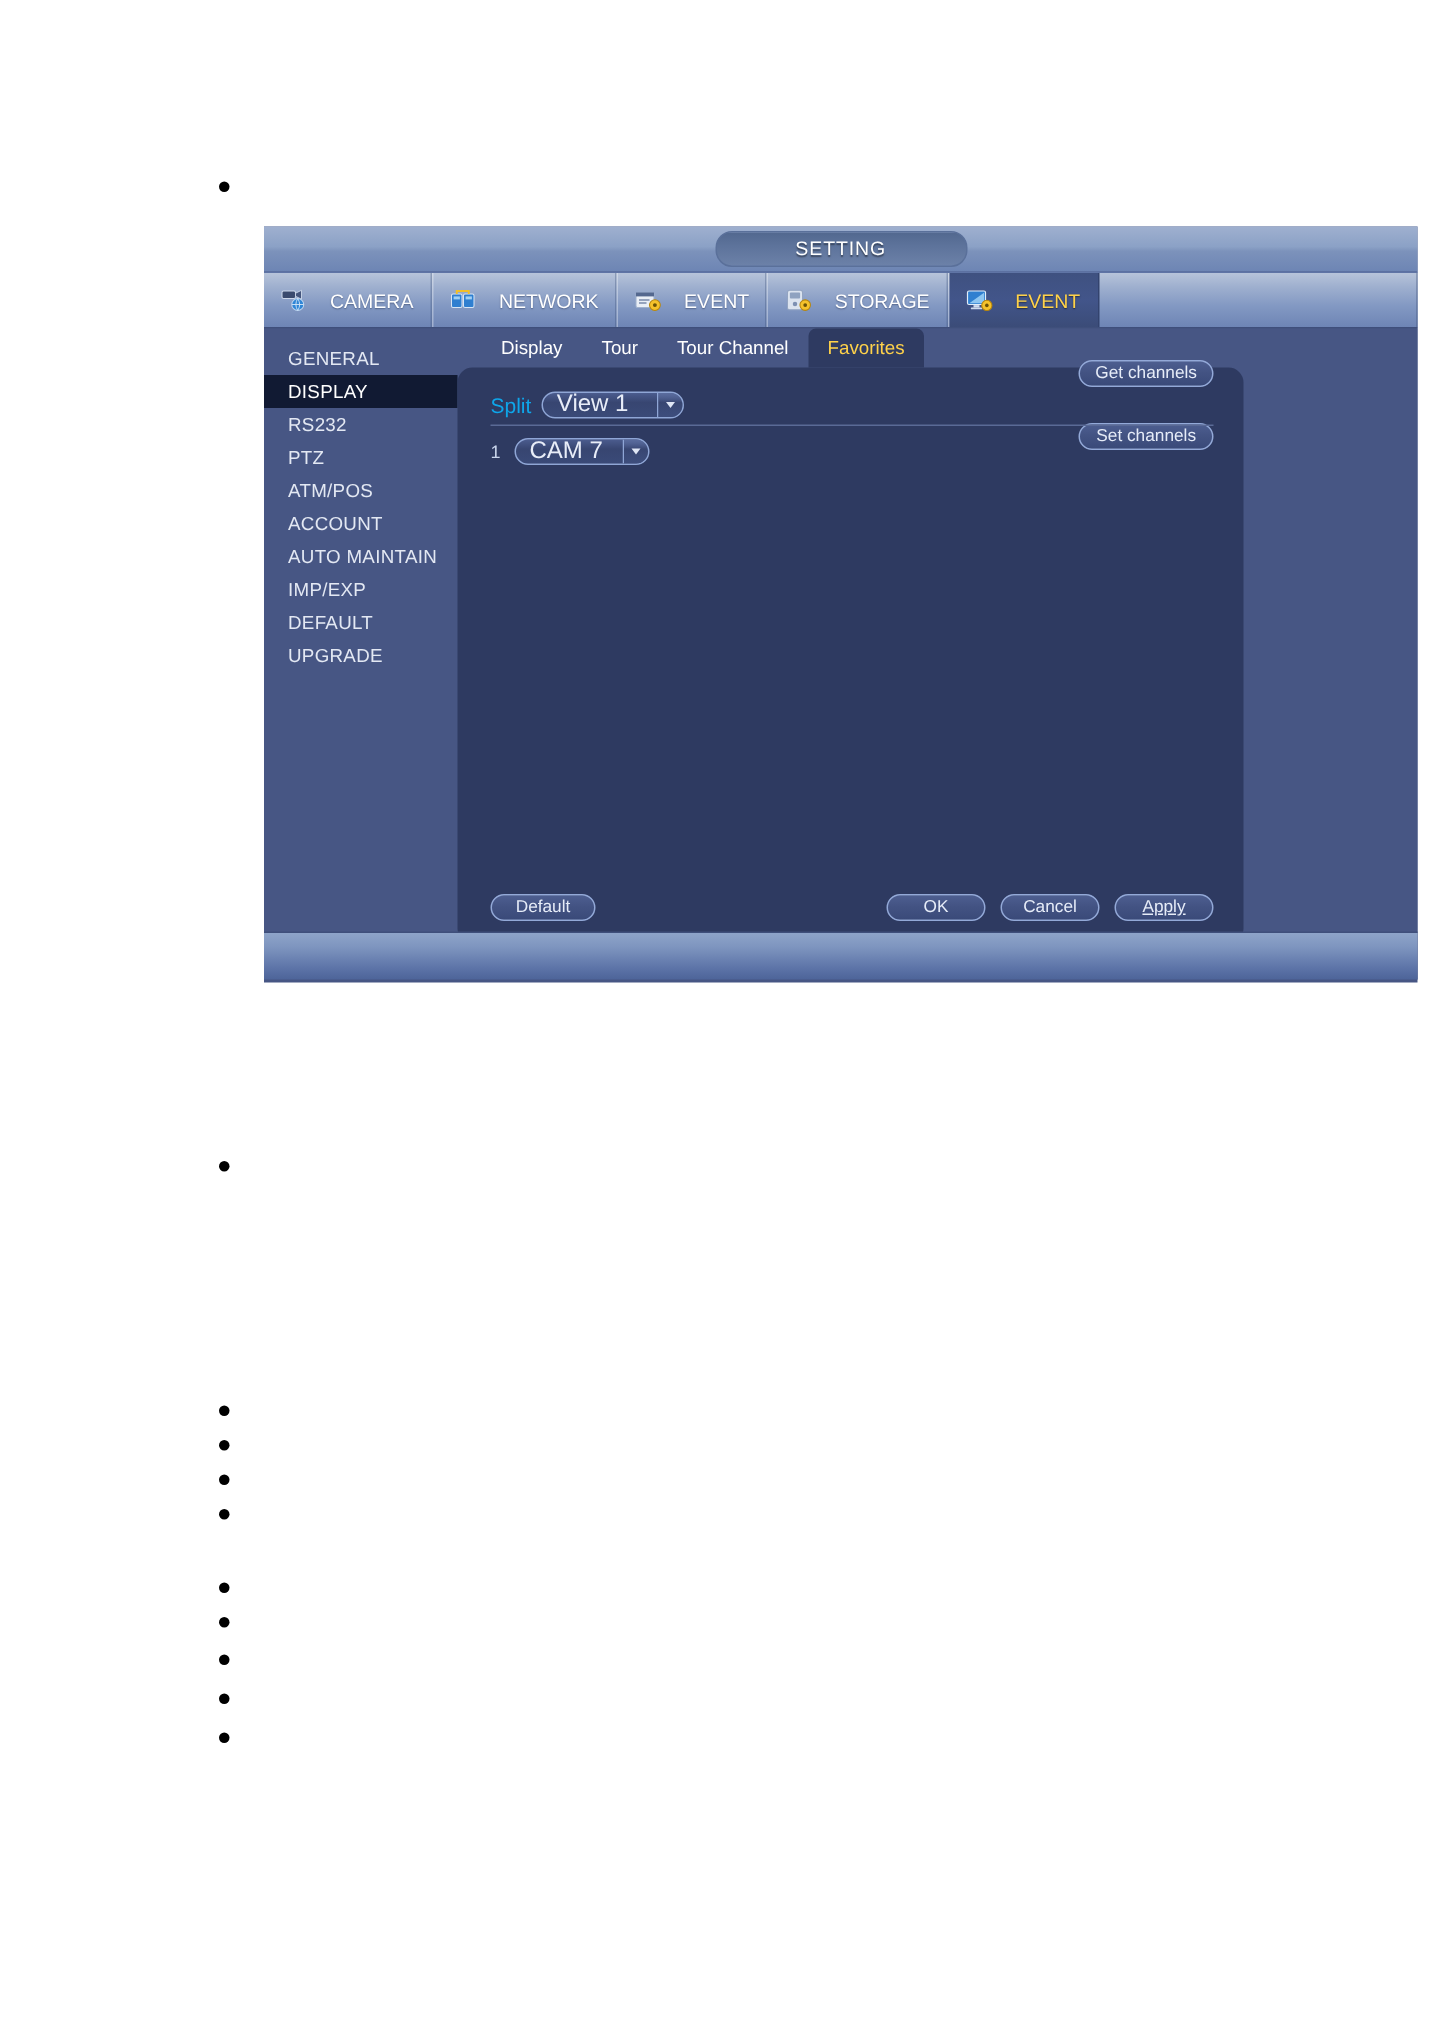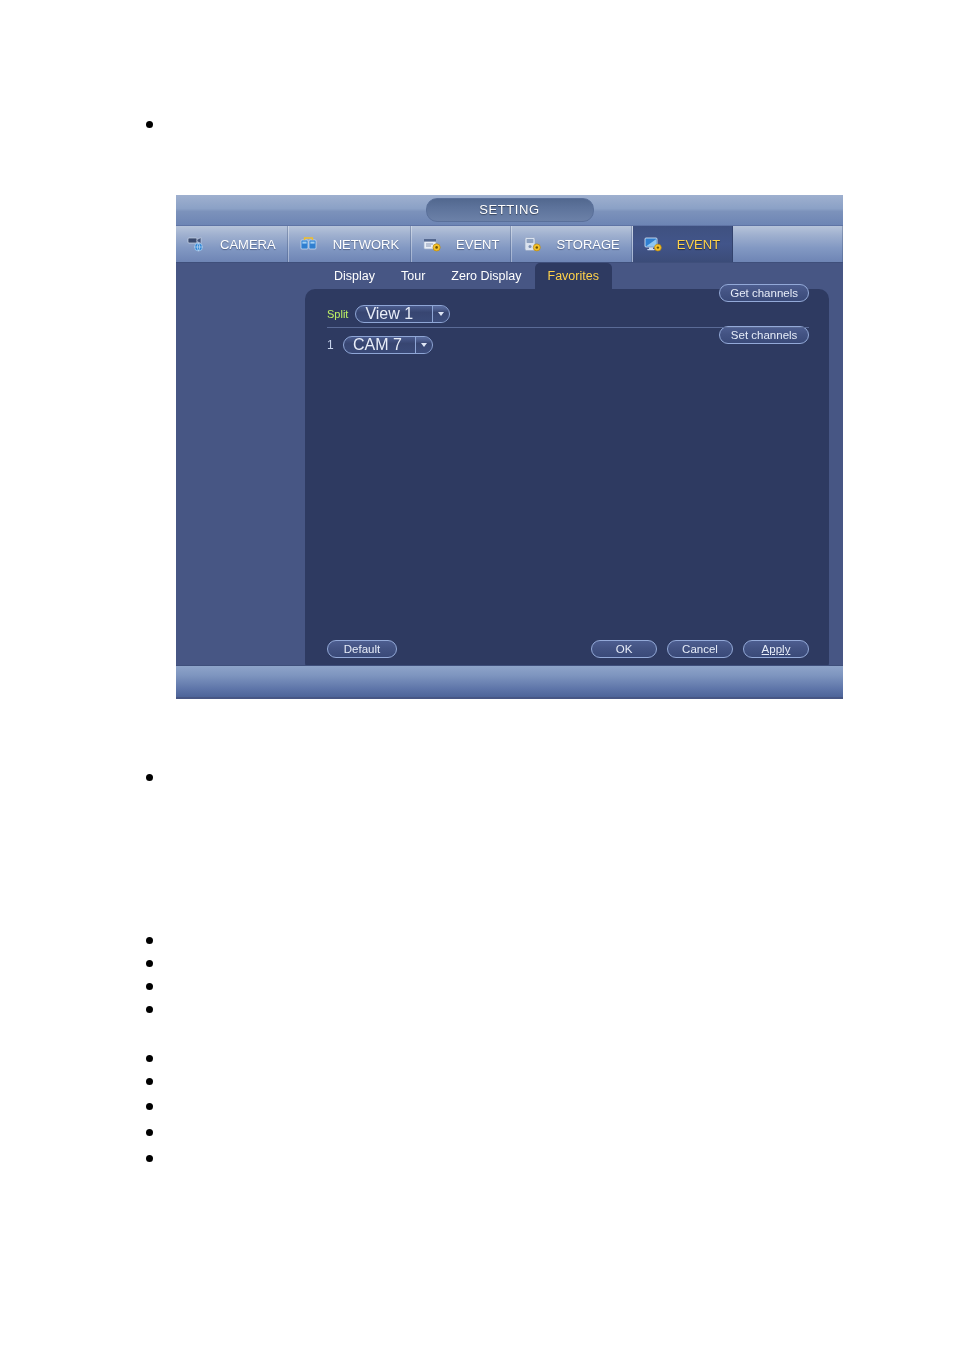--- a/index.html
+++ b/index.html
@@ -23,25 +23,24 @@
     height: 7px;
     background: #000000;
     border-radius: 50%;
   }
 
   
   #dvr-dialog {
     position: absolute;
     left: 176px;
     top: 151px;
-    width: 667px;
+    width: 769px;
     height: 502px;
     background: #475684;
     box-sizing: border-box;
-    margin-top: 44px;
   }
 
   
   .titlebar {
     position: relative;
     height: 30px;
     background: linear-gradient(to bottom, #9fb0cf 0%, #8ba1c6 45%, #7c92bb 55%, #6d85b4 100%);
     border-bottom: 1px solid #5f74a5;
   }
   .title-pill {
@@ -169,22 +168,22 @@
   .row-split {
     position: absolute;
     left: 22px;
     top: 14px;
     right: 20px;
     height: 22px;
     display: flex;
     align-items: center;
   }
   .lbl-split {
-    color: #bef264;
-    font-size: 11px;
+    color: #0ea5e9;
+    font-size: 14px;
     margin-right: 7px;
   }
 
   
   .combo {
     position: relative;
     height: 18px;
     border: 1px solid #8fa6d6;
     border-radius: 9px;
     background: linear-gradient(to bottom, #4b5c8e 0%, #41518180 40%, #3a4a78 100%);
@@ -380,25 +379,37 @@
             <circle cx="14.9" cy="12.6" r="1.2" fill="#6b5206"></circle>
           </svg>
         </span>
         <span>EVENT</span>
       </div>
       <div class="mtab mtab-spacer"></div>
     </div>
 
   <div class="dlg-body">
 
+    <div class="sidebar" id="sidebar">
+        <div class="side-item">GENERAL</div>
+        <div class="side-item active">DISPLAY</div>
+        <div class="side-item">RS232</div>
+        <div class="side-item">PTZ</div>
+        <div class="side-item">ATM/POS</div>
+        <div class="side-item">ACCOUNT</div>
+        <div class="side-item">AUTO MAINTAIN</div>
+        <div class="side-item">IMP/EXP</div>
+        <div class="side-item">DEFAULT</div>
+        <div class="side-item">UPGRADE</div>
+      </div>
 
     <div class="inner-tabs" id="inner-tabs">
         <div class="itab">Display</div>
         <div class="itab">Tour</div>
-        <div class="itab">Zero Display</div>
+        <div class="itab">Tour Channel</div>
         <div class="itab active">Favorites</div>
       </div>
 
     <div class="panel">
 
       <div class="row-split">
         <span class="lbl-split">Split</span>
 
         <div class="combo combo-split">
           <span class="cval">View 1</span>

